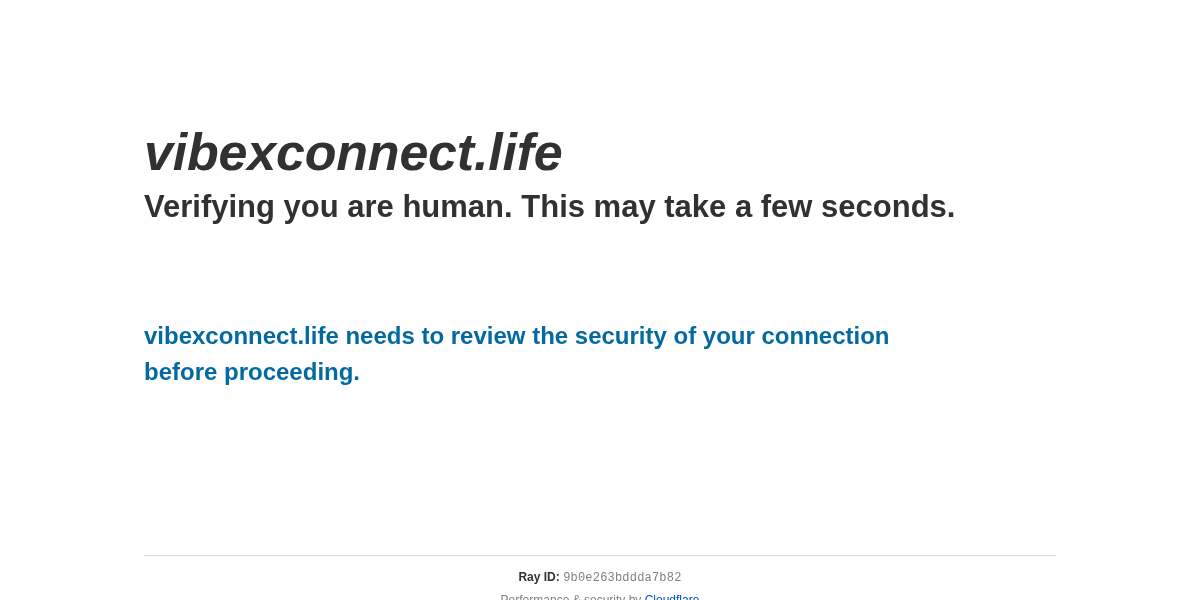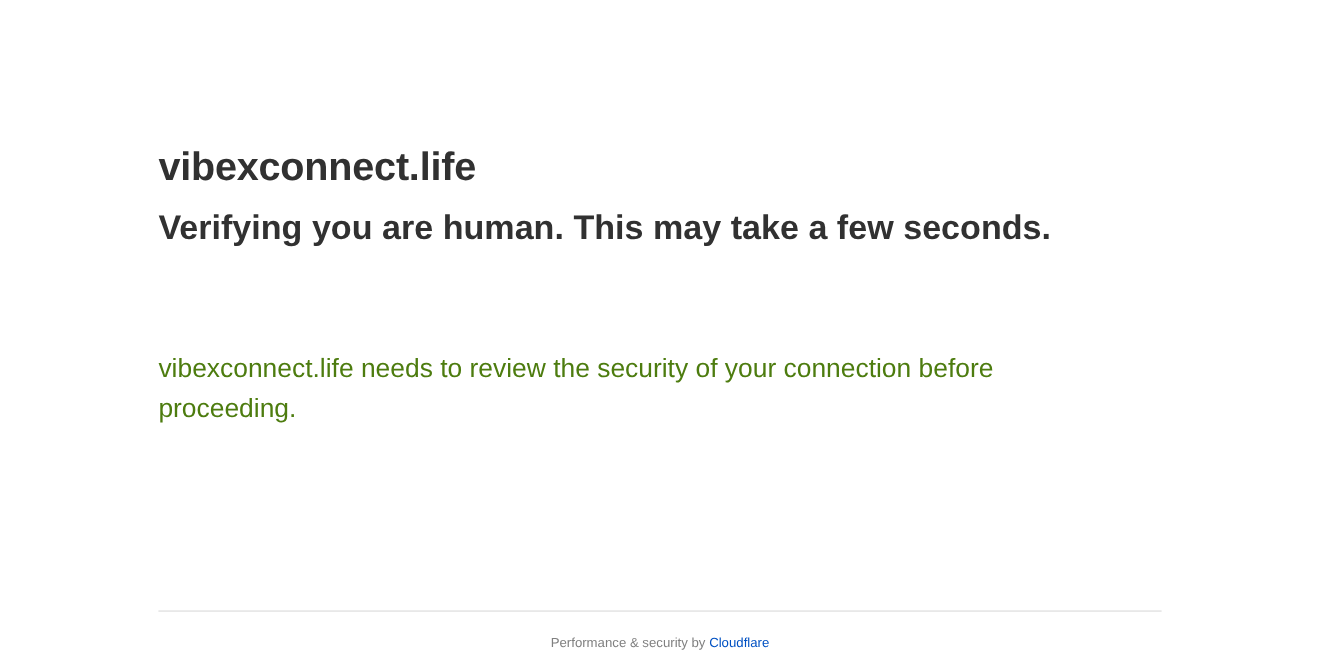--- a/index.html
+++ b/index.html
@@ -29,26 +29,27 @@
     top: 0;
     width: 912px;
   }
 
   .main-wrap {
     padding-top: 128px;
   }
 
   .site-title {
     margin: 0;
-    font-size: 36px;
+    font-size: 52px;
     line-height: 48px;
     font-weight: 700;
     letter-spacing: -0.2px;
     color: #313131;
     white-space: nowrap;
+    font-style: italic;
   }
 
   .subtitle {
     margin: 0;
     padding-top: 16px;
     font-size: 31px;
     line-height: 30px;
     font-weight: 700;
     color: #313131;
     white-space: nowrap;
@@ -56,22 +57,22 @@
 
   .challenge-slot {
     height: 96px;
   }
 
   .body-copy {
     margin: 0;
     width: 800px;
     font-size: 24px;
     line-height: 36px;
-    font-weight: 400;
-    color: #4d7c0f;
+    font-weight: 700;
+    color: #0369a1;
   }
 
   .footer {
     position: absolute;
     left: 144px;
     top: 555px;
     width: 912px;
   }
 
   .footer-divider {
@@ -133,19 +134,23 @@
       <div class="challenge-slot"></div>
 
       <p class="body-copy">vibexconnect.life needs to review the security of your connection before proceeding.</p>
 
     </div>
   </div>
 
   <div class="footer">
     <hr class="footer-divider">
     <div class="footer-inner">
+      <div class="rayid-line">
+        <span class="rayid-label">Ray ID:</span>
+        <span class="rayid-value">9b0e263bddda7b82</span>
+      </div>
       <div class="footer-credit">
         <span>Performance &amp; security by </span><span class="footer-credit-link">Cloudflare</span>
       </div>
     </div>
   </div>
 
 </div>
 
 </body></html>

